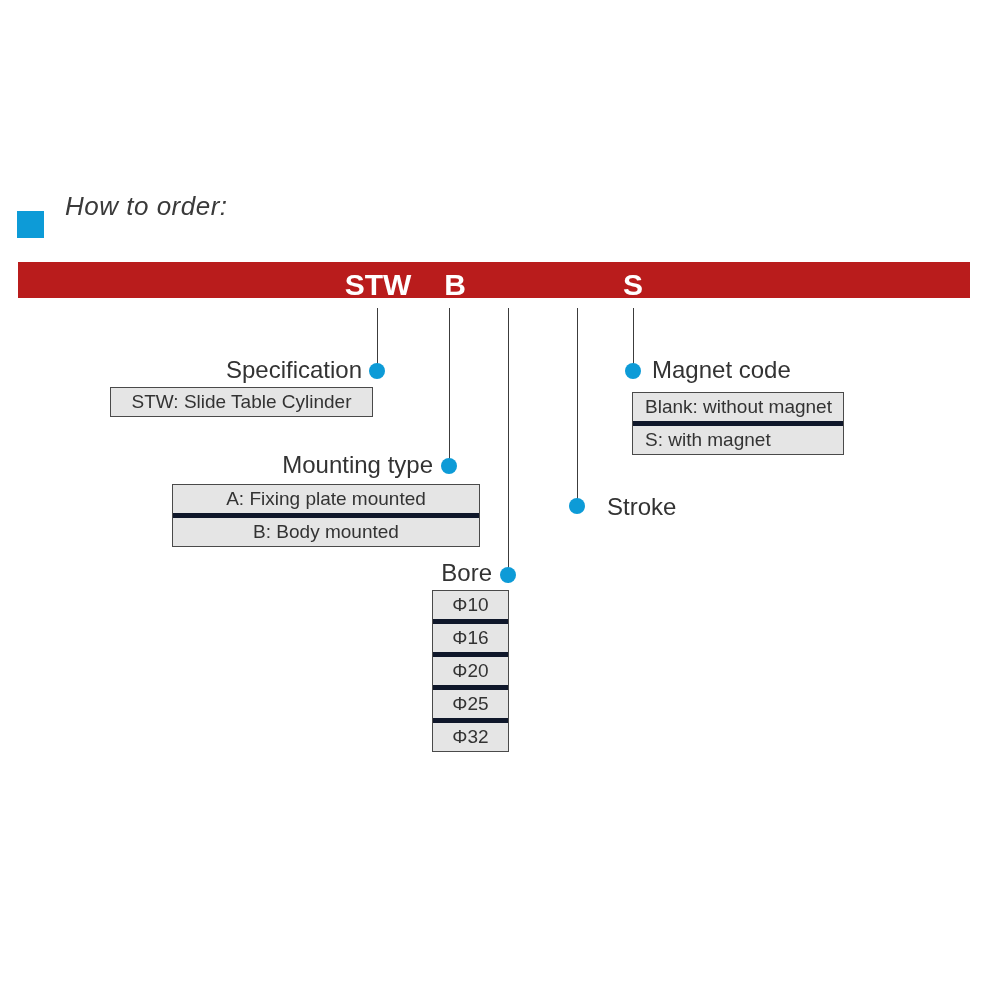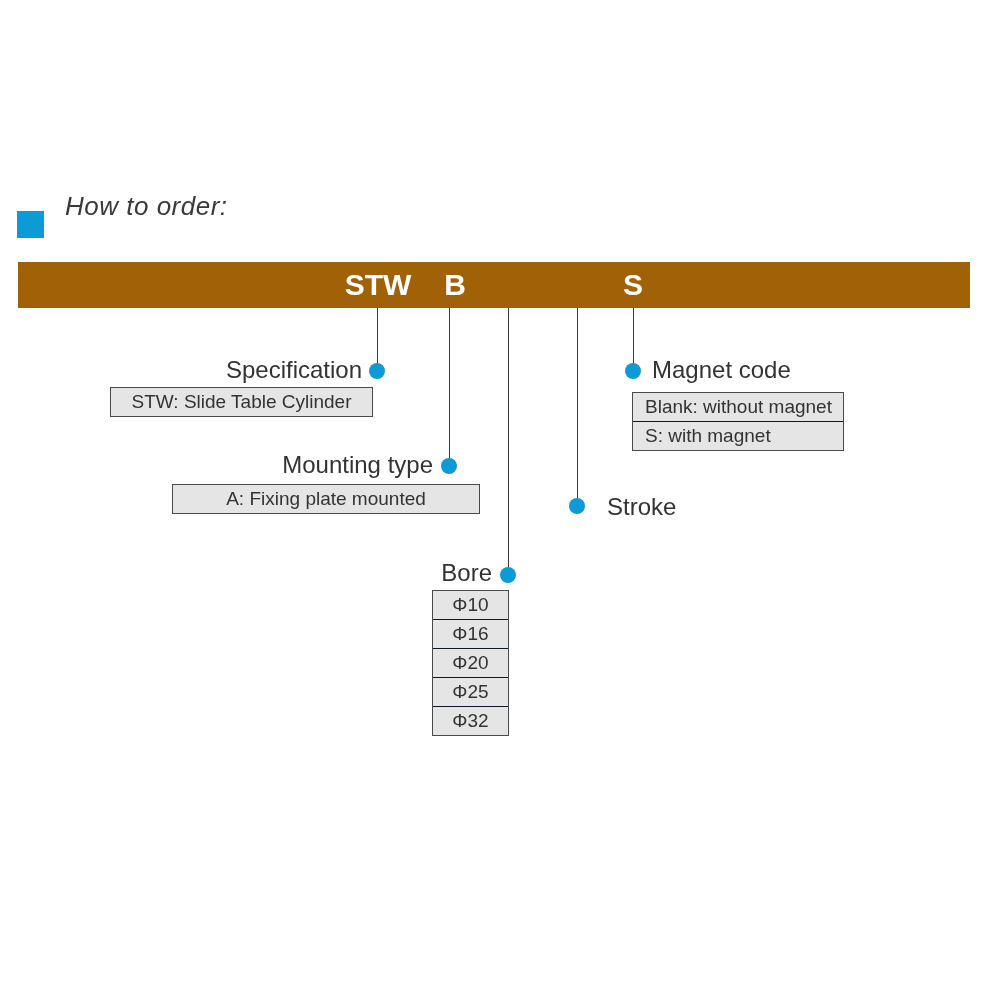--- a/index.html
+++ b/index.html
@@ -25,22 +25,22 @@
     font-size: 26px;
     font-weight: 500;
     color: #3a3a3a;
     letter-spacing: 0.5px;
     white-space: nowrap;
     font-style: italic;
   }
   .banner {
     position: absolute;
     left: 18px; top: 262px;
-    width: 952px; height: 46px;
-    background: #a16207;
+    width: 952px; height: 36px;
+    background: #b91c1c;
   }
   .banner .code {
     position: absolute;
     top: 0; height: 46px;
     line-height: 46px;
     text-align: center;
     color: #ffffff;
     font-weight: bold;
     font-size: 30px;
     white-space: nowrap;
@@ -74,21 +74,21 @@
     box-sizing: border-box;
   }
   .optrow {
     height: 28px;
     line-height: 27px;
     font-size: 19px;
     text-align: center;
     white-space: nowrap;
     padding: 0 6px;
   }
-  .optrow + .optrow { border-top: 1px solid #0f172a; }
+  .optrow + .optrow { border-top: 5px solid #0f172a; }
   .optbox.left-align .optrow {
     text-align: left;
     padding-left: 12px;
   }
 </style>
 </head>
 <body>
 
 <span class="bullet"></span>
 <h1 class="title">How to order:</h1>
@@ -112,20 +112,21 @@
 <span class="dot" style="left:625px;top:363px;"></span>
 
 <div class="callout-label" style="right:626px;top:358px;">Specification</div>
 <div class="optbox" style="left:110px;top:387px;width:263px;">
   <div class="optrow">STW: Slide Table Cylinder</div>
 </div>
 
 <div class="callout-label" style="right:555px;top:453px;">Mounting type</div>
 <div class="optbox" style="left:172px;top:484px;width:308px;">
   <div class="optrow">A: Fixing plate mounted</div>
+  <div class="optrow">B: Body mounted</div>
 </div>
 
 <div class="callout-label" style="right:496px;top:561px;">Bore</div>
 <div class="optbox" style="left:432px;top:590px;width:77px;">
   <div class="optrow">Φ10</div>
   <div class="optrow">Φ16</div>
   <div class="optrow">Φ20</div>
   <div class="optrow">Φ25</div>
   <div class="optrow">Φ32</div>
 </div>

